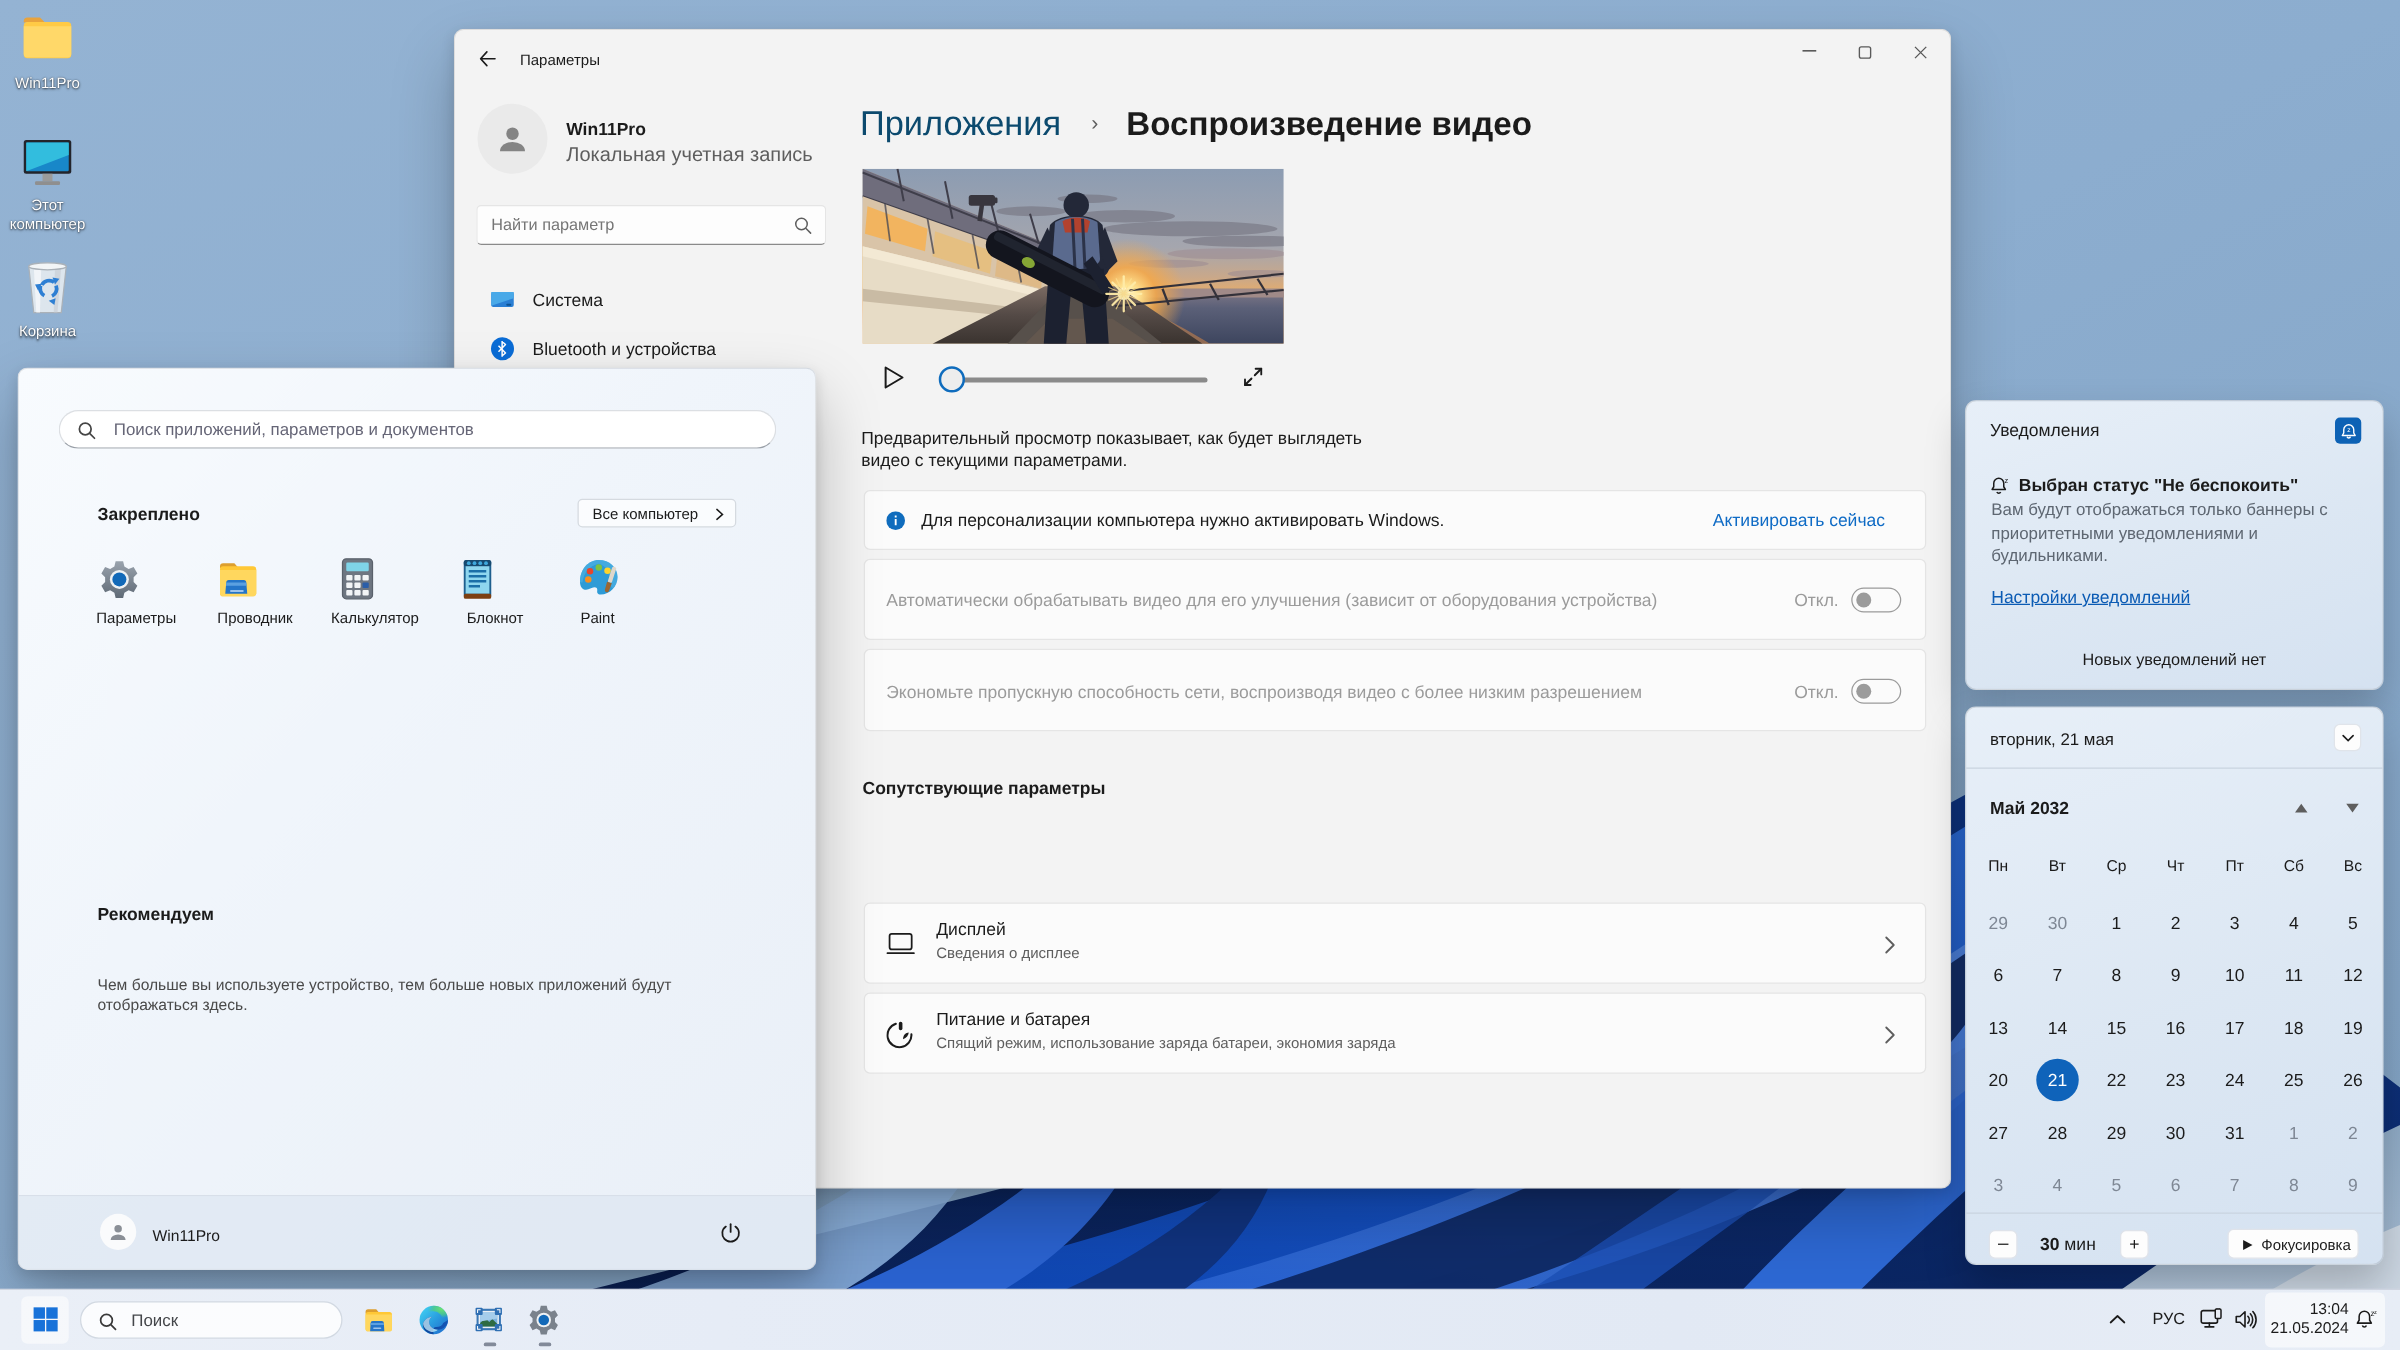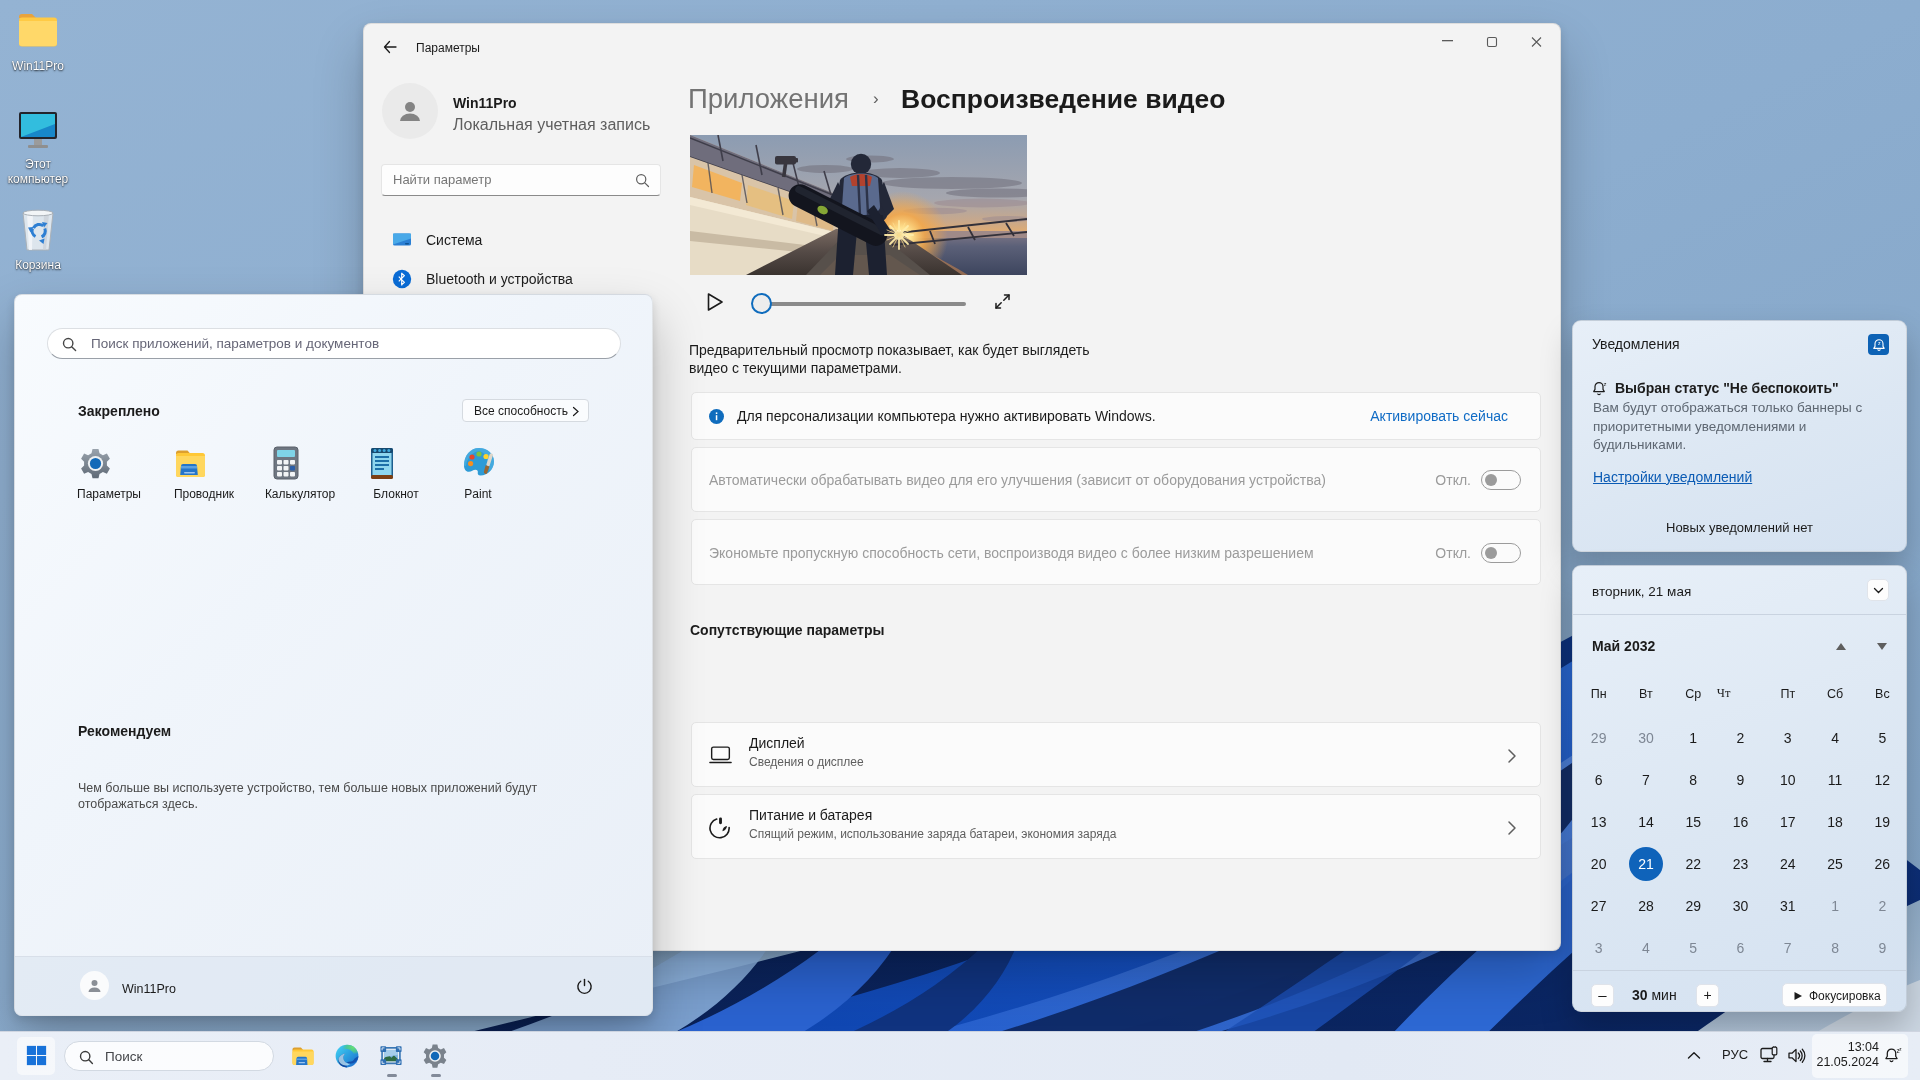--- a/index.html
+++ b/index.html
@@ -166,21 +166,21 @@
   </div>
   <div class="abs" style="left:62px; top:208px; font-size:14px; color:#1b1b1b;">Система</div>
   <div class="abs" style="left:28px; top:245px;">
     <svg width="20" height="20" viewBox="0 0 20 20">
           <circle cx="10" cy="10" r="9.2" fill="#0a6cd6"></circle>
           <path d="M9.6 4.2 L12.4 6.6 L6.8 12.4 M9.6 15.8 L12.4 13.4 L6.8 7.6 M9.7 3.8 V16.4" stroke="#fff" stroke-width="1.2" fill="none" stroke-linejoin="round"></path>
         </svg>
   </div>
   <div class="abs" style="left:62px; top:247px; font-size:14px; color:#1b1b1b;">Bluetooth и устройства</div>
 
-  <div class="abs" style="left:324px; top:59px; font-size:27.5px; color:#737373;">Приложения</div>
+  <div class="abs" style="left:324px; top:59px; font-size:27.5px; color:#0c4a6e;">Приложения</div>
   <div class="abs" style="left:509px; top:65px; font-size:17px; color:#5e5e5e;">›</div>
   <div class="abs" style="left:537px; top:60px; font-size:26.5px; font-weight:bold; color:#1b1b1b;">Воспроизведение видео</div>
 
   <svg class="abs" style="left:326px; top:111px;" width="337" height="140" viewBox="0 0 337 140">
     <defs>
       <linearGradient id="vsky" x1="0" y1="0" x2="0" y2="1">
         <stop offset="0" stop-color="#8c9cb2"></stop>
         <stop offset="0.45" stop-color="#a5a6ae"></stop>
         <stop offset="0.62" stop-color="#c9a88a"></stop>
         <stop offset="0.72" stop-color="#e8ad69"></stop>
@@ -390,21 +390,21 @@
   <div class="abs" style="left:32px; top:33px; width:574px; height:31px; background:#fff; border:1px solid #dcdfe3; border-bottom:1.5px solid #9aa0a8; border-radius:16px;">
     <svg class="abs" style="left:14px; top:7.5px;" width="15" height="15" viewBox="0 0 15 15">
           <circle cx="6.2" cy="6.2" r="4.7" fill="none" stroke="#454545" stroke-width="1.4"></circle>
           <path d="M9.9 9.9 L13.6 13.6" stroke="#454545" stroke-width="1.4" stroke-linecap="round"></path>
         </svg>
     <div class="abs" style="left:43px; top:7px; font-size:13.5px; color:#667;">Поиск приложений, параметров и документов</div>
   </div>
 
   <div class="abs" style="left:63px; top:108px; font-size:14px; font-weight:bold; color:#1b1b1b;">Закреплено</div>
   <div class="abs" style="left:447px; top:104px; width:127px; height:23px; background:rgba(255,255,255,.7); border:1px solid #d5dae0; border-radius:4px;">
-    <div class="abs" style="left:11px; top:4px; font-size:12px; color:#1b1b1b;">Все способность</div>
+    <div class="abs" style="left:11px; top:4px; font-size:12px; color:#1b1b1b;">Все компьютер</div>
     <svg class="abs" style="right:8px; top:6px;" width="9" height="11" viewBox="0 0 9 11">
           <path d="M2.5,1.5 L7,5.5 L2.5,9.5" stroke="#1b1b1b" stroke-width="1.2" fill="none" stroke-linecap="round"></path>
         </svg>
   </div>
 
   <svg class="abs" style="left:64px; top:152px;" width="33" height="33" viewBox="0 0 33 33">
     <defs>
           <linearGradient id="gearg" x1="0" y1="0" x2="0" y2="1">
             <stop offset="0" stop-color="#9aa3ad"></stop>
             <stop offset="1" stop-color="#5f6a76"></stop>
@@ -530,21 +530,21 @@
         <path d="M1,1 H11 L6,8 Z" fill="#5e5e5e"></path>
       </svg>
 
   <div class="abs" style="left:2px; top:120px; width:331px;">
     <table style="width:100%; border-collapse:collapse; font-size:12.5px; color:#1b1b1b; table-layout:fixed;">
       <tbody>
             <tr>
               <td style="text-align:center;">Пн</td>
               <td style="text-align:center;">Вт</td>
               <td style="text-align:center;">Ср</td>
-              <td style="text-align:left;font-family:Liberation Serif, serif;">Чт</td>
+              <td style="text-align:center;">Чт</td>
               <td style="text-align:center;">Пт</td>
               <td style="text-align:center;">Сб</td>
               <td style="text-align:center;">Вс</td>
             </tr>
     </tbody>
         </table>
   </div>
   <div class="abs" style="left:2px; top:151px; width:331px;" id="calgrid">
         <table style="width:100%; border-collapse:collapse; table-layout:fixed; font-size:14px;">
           <tbody>

